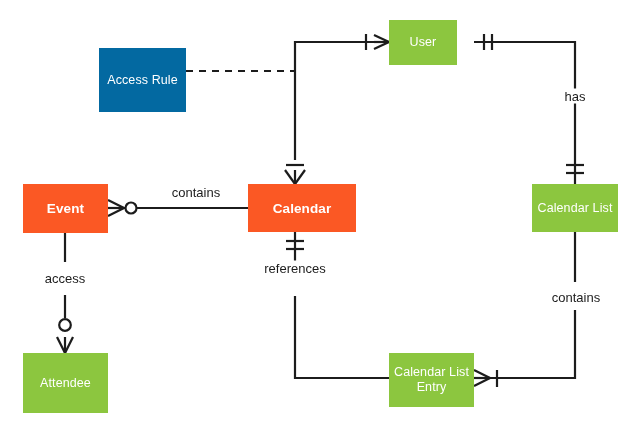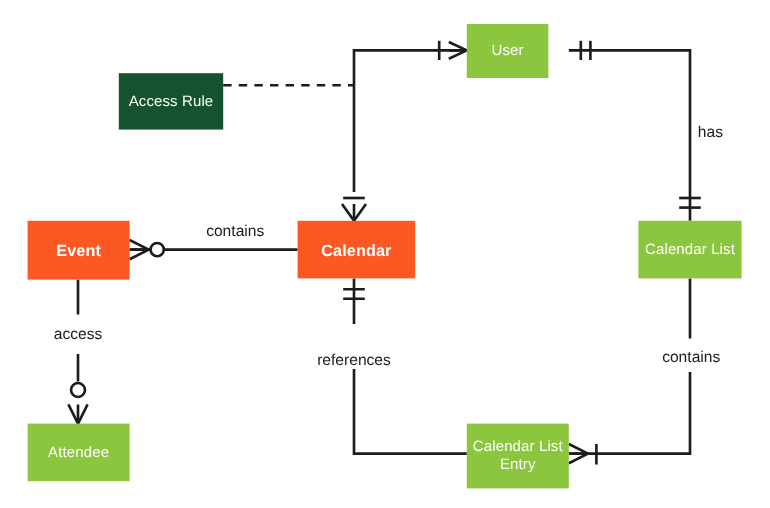--- a/index.html
+++ b/index.html
@@ -128,63 +128,63 @@
       <g>
         <path d="M474 370 L490 378"></path>
         <path d="M474 386 L490 378"></path>
         <path d="M474 378 L490 378"></path>
         <path d="M497 370 L497 387"></path>
       </g>
 
     </g>
   </svg>
 
-  <div class="entity" style="left:99px; top:48px; width:87px; height:47px; background:#14532d;margin-top:13px;">
+  <div class="entity" style="left:99px; top:48px; width:87px; height:64px; background:#0369a1;">
     <span>Access Rule</span>
   </div>
 
   <div class="entity" style="left:389px; top:20px; width:68px; height:45px; background:#8cc63f;">
     <span>User</span>
   </div>
 
   <div class="entity" style="left:532px; top:184px; width:86px; height:48px; background:#8cc63f;">
     <span>Calendar List</span>
   </div>
 
   <div class="entity strong" style="left:23px; top:184px; width:85px; height:49px; background:#fb5824;">
     <span>Event</span>
   </div>
 
-  <div class="entity strong" style="left:248px; top:184px; width:98px; height:48px; background:#fb5824;">
+  <div class="entity strong" style="left:248px; top:184px; width:108px; height:48px; background:#fb5824;">
     <span>Calendar</span>
   </div>
 
-  <div class="entity" style="left:23px; top:353px; width:85px; height:48px; background:#8cc63f;">
+  <div class="entity" style="left:23px; top:353px; width:85px; height:60px; background:#8cc63f;">
     <span>Attendee</span>
   </div>
 
   <div class="entity" style="left:389px; top:353px; width:85px; height:54px; background:#8cc63f;">
     <span style="white-space:pre-line;">Calendar List
 Entry</span>
   </div>
 
 
-  <div class="edge-label" style="left:575px; top:110px;margin-left:17px;">
+  <div class="edge-label" style="left:575px; top:96px;">
     <span>has</span>
   </div>
 
   <div class="edge-label" style="left:196px; top:192px;">
     <span>contains</span>
   </div>
 
   <div class="edge-label" style="left:65px; top:278px;">
     <span>access</span>
   </div>
 
-  <div class="edge-label" style="left:295px; top:300px;text-align:center;">
+  <div class="edge-label" style="left:295px; top:268px;text-align:center;">
     <span>references</span>
   </div>
 
   <div class="edge-label" style="left:576px; top:297px;">
     <span>contains</span>
   </div>
 
 </div>
 
 </body></html>

